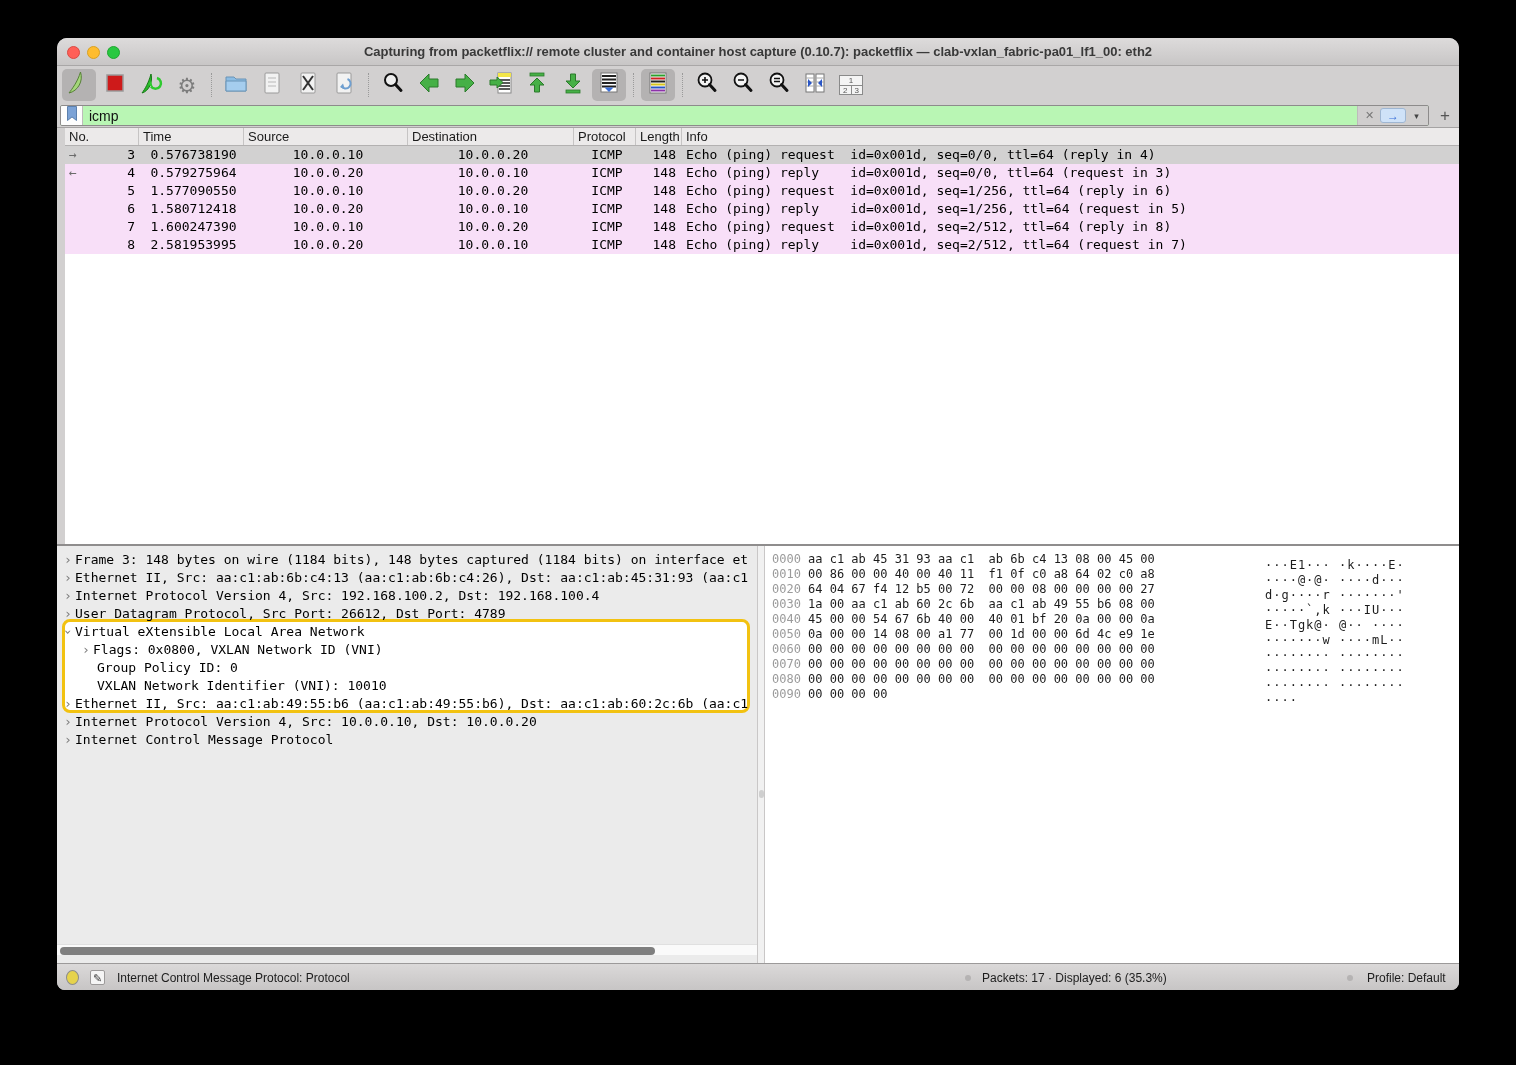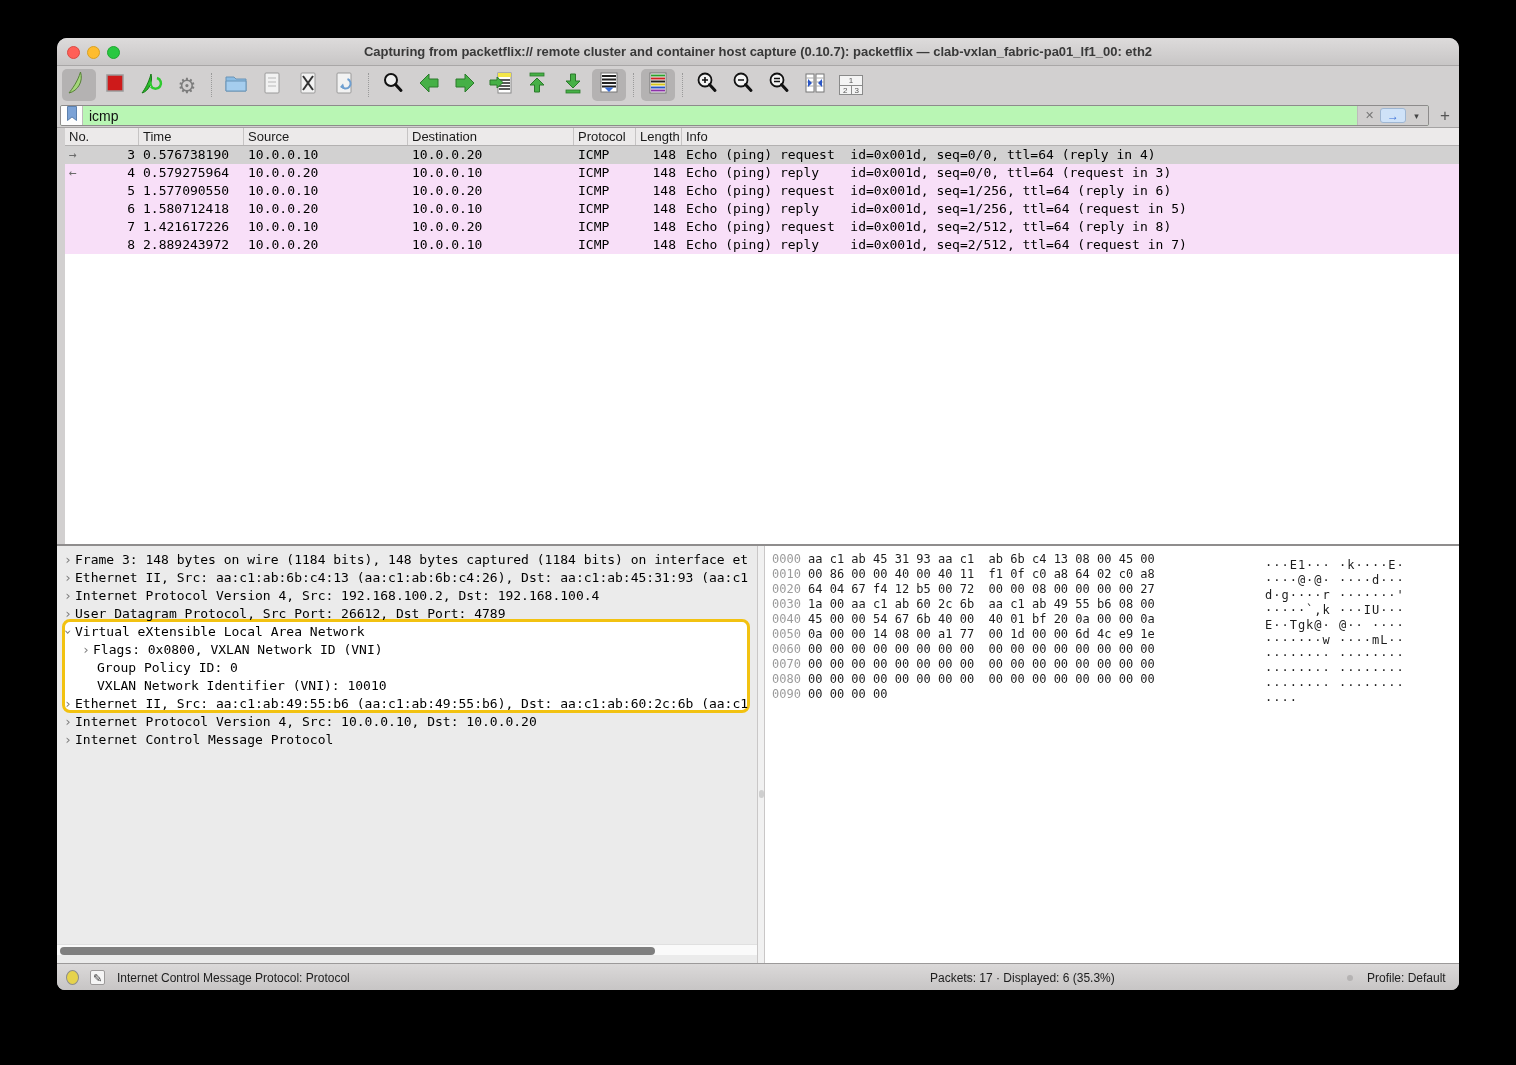--- a/index.html
+++ b/index.html
@@ -63,21 +63,21 @@
                       overflow:hidden; white-space:nowrap; }
   .prow { display:grid; height:18px;
      grid-template-columns:74px 105px 164px 166px 62px 46px 1fr;
      font-family:"DejaVu Sans Mono", monospace; font-size:13px; line-height:18px;
      background:#f8dff8; color:#000; white-space:pre; }
   .prow.selected { background:#d2d1d1; }
   .prow .cno { display:flex; }
   .prow .marker { width:26px; padding-left:4px; color:#6b6b6b; }
   .prow .num { flex:1; text-align:right; padding-right:4px; }
   .prow div { overflow:hidden; }
-  .prow .ctime,.prow .csrc,.prow .cdst,.prow .cproto { padding-left:4px; }
+  .prow .ctime,.prow .csrc,.prow .cdst,.prow .cproto { padding-left:4px;text-align:center; }
   .prow .clen { text-align:right; padding-right:6px; }
   .prow .cinfo { padding-left:4px; }
 
   
   .splitter { position:absolute; left:0; top:506px; width:1402px; height:2px; background:#8f8d8d; }
 
   
   .bottom { position:absolute; left:0; top:508px; width:1402px; height:417px; display:flex; }
   .details { position:relative; width:700px; background:#ebebeb; overflow:hidden;
              font-family:"DejaVu Sans Mono", monospace; font-size:13px; }
@@ -111,21 +111,21 @@
                background:linear-gradient(#dbd9d9,#c7c5c5); border-top:1px solid #9c9a9a; }
   .sb-expert { position:absolute; left:9px; top:6px; width:13px; height:15px;
                border-radius:50%; background:#e6d34c; border:1px solid #8d8d8d; }
   .sb-edit { position:absolute; left:33px; top:6px; width:15px; height:15px;
              background:#f5f5f5; border:1px solid #9c9a9a; border-radius:2px;
              font-size:11px; line-height:14px; text-align:center; color:#444; }
   .sb-text { position:absolute; top:7px; font-size:12px; color:#1d1d1d; white-space:nowrap; }
   .sb-left { left:60px; }
   .sb-dot { position:absolute; top:11px; width:6px; height:6px; border-radius:50%;
             background:#b5b3b3; }
-  .sb-center { left:873px; }
+  .sb-center { left:925px; }
   .sb-right { left:1310px; }
 </style>
 </head>
 <body>
 
 <div class="window">
 
   <div class="titlebar">
     <div class="tl red"></div>
     <div class="tl yel"></div>
@@ -361,30 +361,30 @@
       <div class="cno"><span class="marker"></span><span class="num">6</span></div>
       <div class="ctime">1.580712418</div>
       <div class="csrc">10.0.0.20</div>
       <div class="cdst">10.0.0.10</div>
       <div class="cproto">ICMP</div>
       <div class="clen">148</div>
       <div class="cinfo">Echo (ping) reply    id=0x001d, seq=1/256, ttl=64 (request in 5)</div>
     </div>
     <div class="prow">
       <div class="cno"><span class="marker"></span><span class="num">7</span></div>
-      <div class="ctime">1.421617226</div>
+      <div class="ctime">1.600247390</div>
       <div class="csrc">10.0.0.10</div>
       <div class="cdst">10.0.0.20</div>
       <div class="cproto">ICMP</div>
       <div class="clen">148</div>
       <div class="cinfo">Echo (ping) request  id=0x001d, seq=2/512, ttl=64 (reply in 8)</div>
     </div>
     <div class="prow">
       <div class="cno"><span class="marker"></span><span class="num">8</span></div>
-      <div class="ctime">2.889243972</div>
+      <div class="ctime">2.581953995</div>
       <div class="csrc">10.0.0.20</div>
       <div class="cdst">10.0.0.10</div>
       <div class="cproto">ICMP</div>
       <div class="clen">148</div>
       <div class="cinfo">Echo (ping) reply    id=0x001d, seq=2/512, ttl=64 (request in 7)</div>
     </div>
   </div>
 
   <div class="splitter"></div>
 

